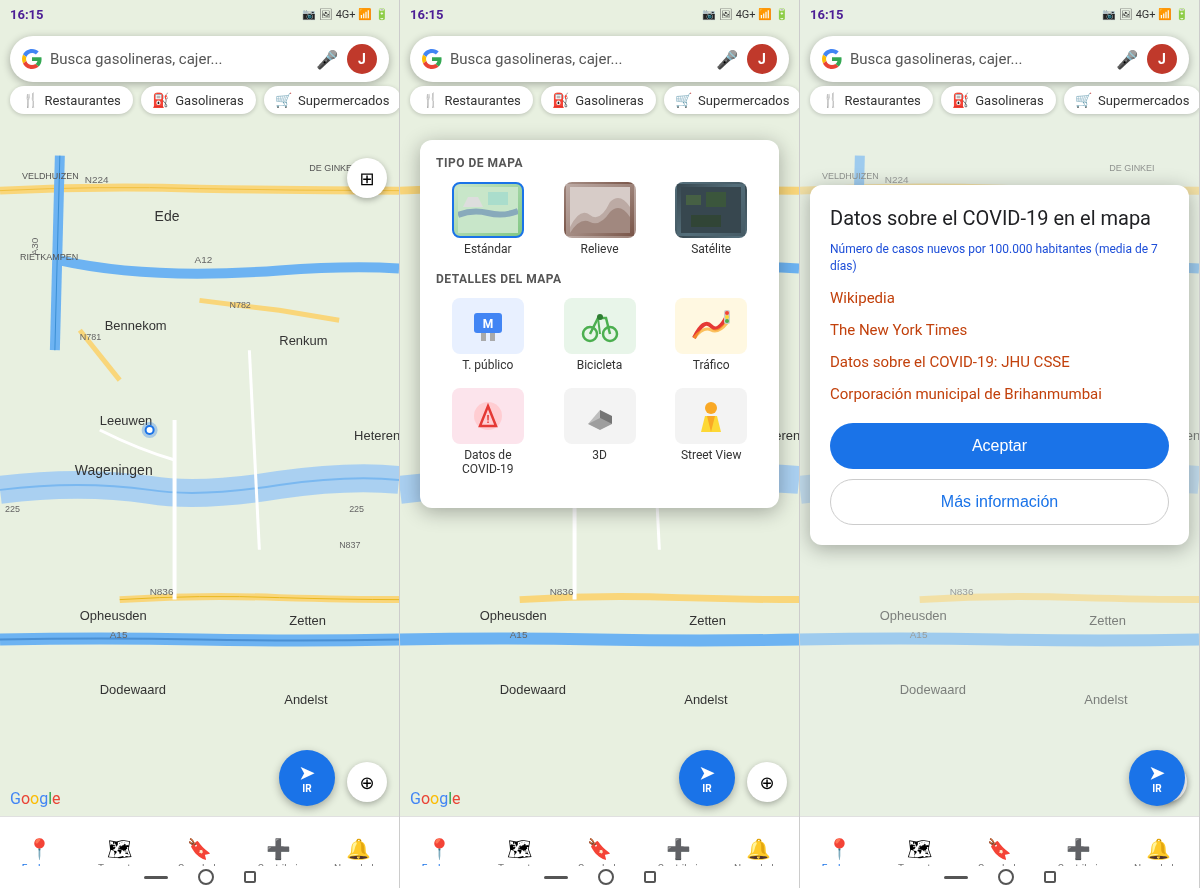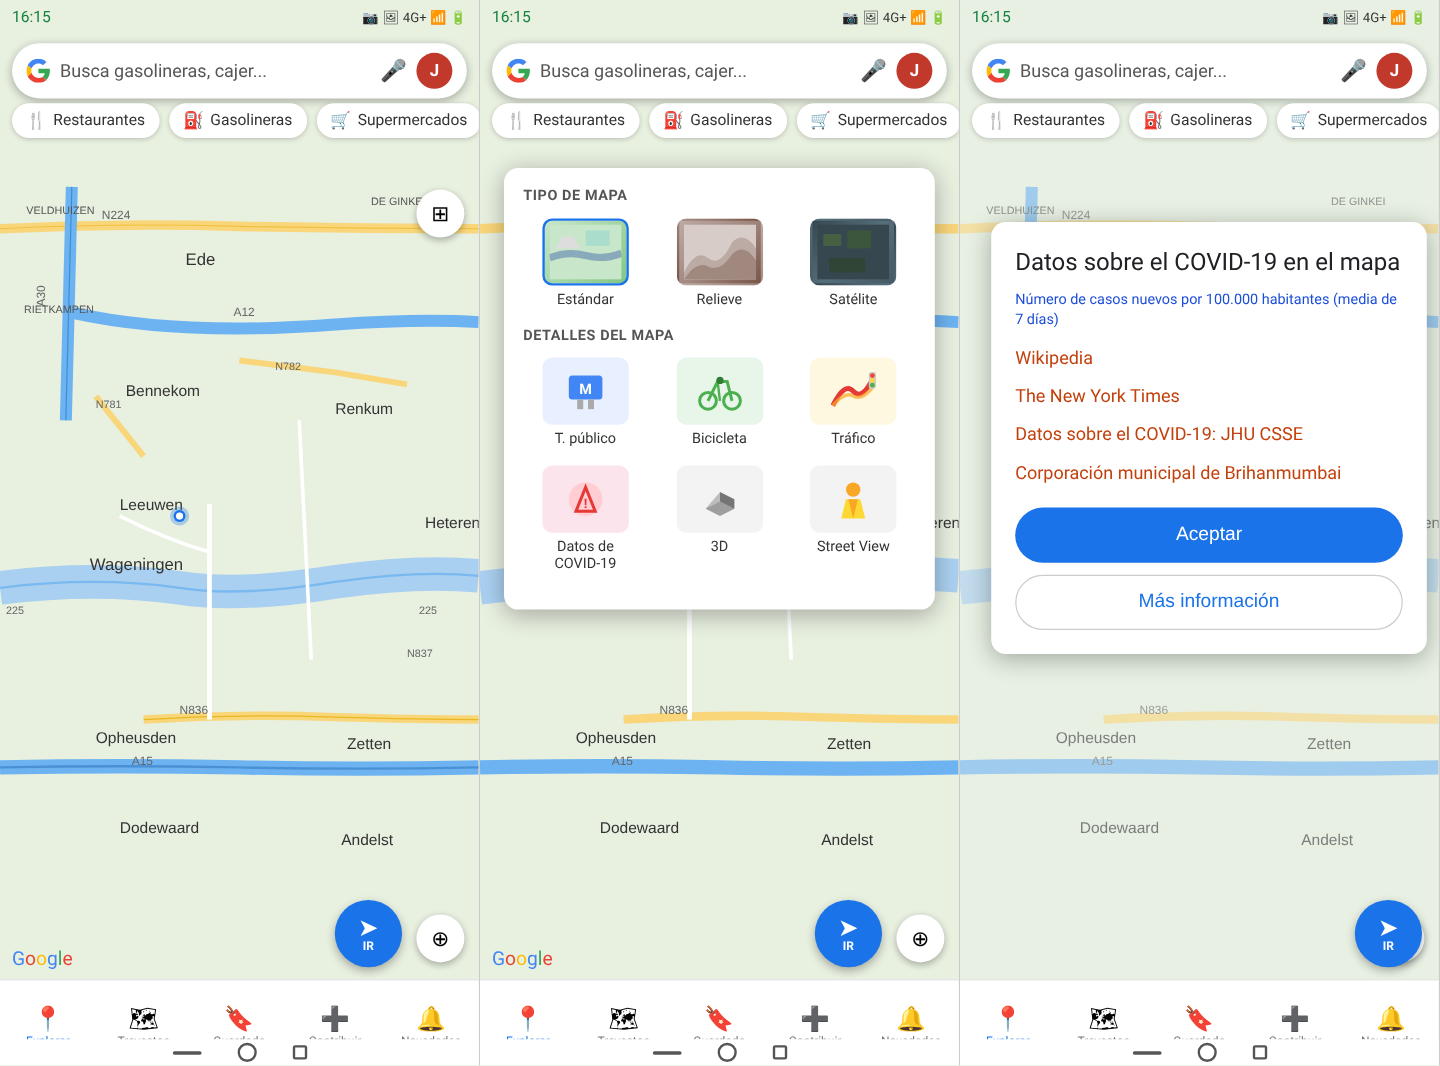--- a/index.html
+++ b/index.html
@@ -2,21 +2,21 @@
 <html><head>
   <meta charset="utf-8">
   <style>
     * { margin: 0; padding: 0; box-sizing: border-box; }
     body { width: 1200px; height: 888px; overflow: hidden; display: flex; font-family: 'Roboto', Arial, sans-serif; background: #e8f0e8; }
 
     .phone-panel { width: 400px; height: 888px; display: flex; flex-direction: column; position: relative; overflow: hidden; border-right: 1px solid #ccc; }
 
     
     .status-bar { height: 28px; background: transparent; display: flex; align-items: center; justify-content: space-between; padding: 4px 10px; z-index: 100; position: absolute; top: 0; left: 0; right: 0; }
-    .status-time { font-size: 13px; font-weight: 400; color: #15803d; }
+    .status-time { font-size: 13px; font-weight: 700; color: #4c1d95; }
     .status-icons { display: flex; align-items: center; gap: 3px; font-size: 11px; color: #333; }
 
     
     .search-bar { position: absolute; top: 28px; left: 0; right: 0; z-index: 100; padding: 8px 10px; background: transparent; }
     .search-inner { background: white; border-radius: 24px; display: flex; align-items: center; padding: 8px 12px; gap: 8px; box-shadow: 0 2px 8px rgba(0,0,0,0.3); height: 46px; }
     .google-logo-small { width: 20px; height: 20px; display: flex; align-items: center; justify-content: center; font-size: 18px; }
     .search-text { flex: 1; font-size: 15px; color: #555; white-space: nowrap; overflow: hidden; text-overflow: ellipsis; }
     .mic-icon { font-size: 18px; color: #555; }
     .avatar { width: 30px; height: 30px; border-radius: 50%; background: #c0392b; overflow: hidden; display: flex; align-items: center; justify-content: center; color: white; font-size: 14px; font-weight: bold; }
 
@@ -60,21 +60,21 @@
     .map-type-thumb.selected { border-color: #1a73e8; }
     .map-type-label { font-size: 12px; color: #333; text-align: left; }
     .map-type-thumb.standard { background: linear-gradient(135deg, #c8e6c9, #a5d6a7, #81c784); }
     .map-type-thumb.satellite { background: linear-gradient(135deg, #37474f, #546e7a, #455a64); }
     .map-type-thumb.relief { background: linear-gradient(135deg, #bcaaa4, #a1887f, #795548); }
     .detail-item { flex: 1; display: flex; flex-direction: column; align-items: center; gap: 4px; cursor: pointer; }
     .detail-thumb { width: 72px; height: 56px; border-radius: 8px; overflow: hidden; display: flex; align-items: center; justify-content: center; font-size: 28px; background: #f0f4ff; }
     .detail-label { font-size: 12px; color: #333; text-align: center; }
 
     
-    .covid-modal { position: absolute; top: 185px; left: 10px; right: 10px; background: white; border-radius: 12px; padding: 20px; z-index: 300; box-shadow: 0 4px 20px rgba(0,0,0,0.3); margin-left: 16px; }
+    .covid-modal { position: absolute; top: 185px; left: 10px; right: 10px; background: white; border-radius: 12px; padding: 20px; z-index: 300; box-shadow: 0 4px 20px rgba(0,0,0,0.3); }
     .covid-title { font-size: 20px; font-weight: 400; color: #202124; margin-bottom: 10px; line-height: 1.3; }
     .covid-desc { font-size: 12px; color: #1d4ed8; margin-bottom: 14px; line-height: 1.4; }
     .covid-sources-label { font-size: 14px; color: #5f6368; margin-bottom: 10px; }
     .covid-link { font-size: 15px; color: #c2410c; margin-bottom: 14px; cursor: pointer; display: block; text-decoration: none; }
     .covid-link:last-of-type { margin-bottom: 20px; }
     .btn-primary { background: #1a73e8; color: white; border: none; border-radius: 24px; padding: 14px; font-size: 16px; font-weight: 500; width: 100%; cursor: pointer; margin-bottom: 10px; }
     .btn-secondary { background: white; color: #1a73e8; border: 1.5px solid #ccc; border-radius: 24px; padding: 13px; font-size: 16px; font-weight: 500; width: 100%; cursor: pointer; }
   </style>
 </head>
 <body>

